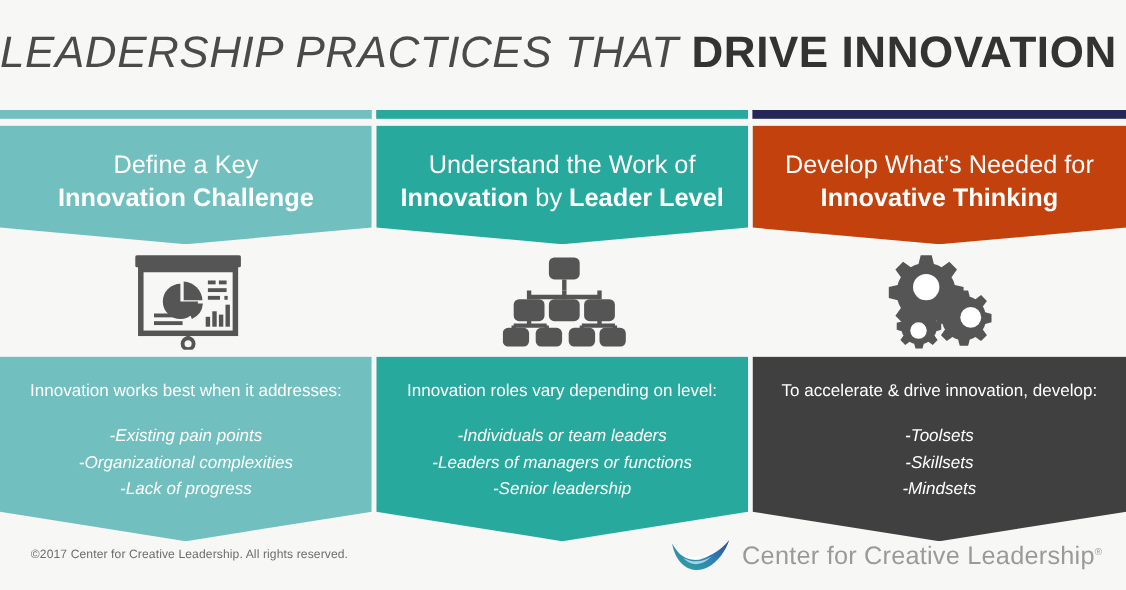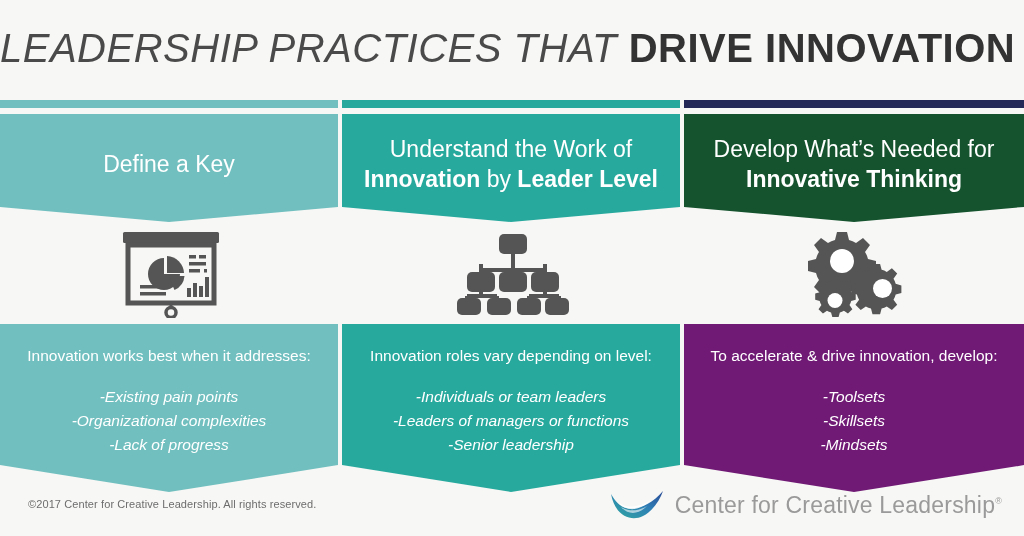--- a/index.html
+++ b/index.html
@@ -106,20 +106,21 @@
 <div id="stage">
 
   <div class="title-wrap">
     <div class="title"><span class="light">LEADERSHIP PRACTICES THAT </span><span class="bold">DRIVE INNOVATION</span></div>
   </div>
 
   <div class="col c0">
     <div class="accent" style="background:#71bfbf;"></div>
     <div class="head" style="background:#71bfbf;">
       <div class="ln ln1">Define a Key</div>
+      <div class="ln ln2"><span>Innovation Challenge</span><span class="reg"></span><span></span></div>
     </div>
     <div class="iconband">
       <svg width="104" height="88" viewBox="0 0 104 88">
         <rect x="4" y="2" width="96" height="11" rx="1.5" fill="#555555"></rect>
         <rect x="9" y="15" width="86" height="58" fill="none" stroke="#555555" stroke-width="5"></rect>
         <path d="M45 28 a16 16 0 1 0 16 16 h-16 z" fill="#555555"></path>
         <path d="M48 26 a18 18 0 0 1 17 17 h-17 z" fill="#555555"></path>
         <path d="M49.5 46 h16 a17 17 0 0 1 -10 14 z" fill="#555555"></path>
         <rect x="70" y="25" width="7" height="3.5" fill="#555555"></rect>
         <rect x="80" y="25" width="7" height="3.5" fill="#555555"></rect>
@@ -173,37 +174,37 @@
     <div class="body-blk" style="background:#28a99e;">
       <div class="lead">Innovation roles vary depending on level:</div>
       <div class="item">-Individuals or team leaders</div>
       <div class="item">-Leaders of managers or functions</div>
       <div class="item">-Senior leadership</div>
     </div>
   </div>
 
   <div class="col c2">
     <div class="accent" style="background:#232856;"></div>
-    <div class="head" style="background:#14532d;">
+    <div class="head" style="background:#c2410c;">
       <div class="ln ln1">Develop What’s Needed for</div>
       <div class="ln ln2"><span>Innovative Thinking</span><span class="reg"></span><span></span></div>
     </div>
     <div class="iconband">
       <svg width="110" height="88" viewBox="0 0 110 88">
         <g fill="#555555">
           <path d="M38 2 h10 l2 8 a22 22 0 0 1 7 3 l7-5 7 7 -5 7 a22 22 0 0 1 3 7 l8 2 v10 l-8 2 a22 22 0 0 1 -3 7 l5 7 -7 7 -7-5 a22 22 0 0 1 -7 3 l-2 8 h-10 l-2-8 a22 22 0 0 1 -7-3 l-7 5 -7-7 5-7 a22 22 0 0 1 -3-7 l-8-2 v-10 l8-2 a22 22 0 0 1 3-7 l-5-7 7-7 7 5 a22 22 0 0 1 7-3 z"></path>
           <circle cx="43" cy="31" r="12" fill="#ffffff"></circle>
           <path d="M84 36 h8 l1.6 6 a17 17 0 0 1 5.4 2.3 l5.4-3.9 5.6 5.6 -3.9 5.4 a17 17 0 0 1 2.3 5.4 l6 1.6 v8 l-6 1.6 a17 17 0 0 1 -2.3 5.4 l3.9 5.4 -5.6 5.6 -5.4-3.9 a17 17 0 0 1 -5.4 2.3 l-1.6 6 h-8 l-1.6-6 a17 17 0 0 1 -5.4-2.3 l-5.4 3.9 -5.6-5.6 3.9-5.4 a17 17 0 0 1 -2.3-5.4 l-6-1.6 v-8 l6-1.6 a17 17 0 0 1 2.3-5.4 l-3.9-5.4 5.6-5.6 5.4 3.9 a17 17 0 0 1 5.4-2.3 z" transform="translate(-12,-2) scale(0.95) translate(6,2)"></path>
           <circle cx="83.5" cy="58.5" r="9.5" fill="#ffffff"></circle>
           <path d="M33 50 h7 l1.4 5 a14 14 0 0 1 4.5 1.9 l4.5-3.2 4.9 4.9 -3.2 4.5 a14 14 0 0 1 1.9 4.5 l5 1.4 v7 l-5 1.4 a14 14 0 0 1 -1.9 4.5 l3.2 4.5 -4.9 4.9 -4.5-3.2 a14 14 0 0 1 -4.5 1.9 l-1.4 5 h-7 l-1.4-5 a14 14 0 0 1 -4.5-1.9 l-4.5 3.2 -4.9-4.9 3.2-4.5 a14 14 0 0 1 -1.9-4.5 l-5-1.4 v-7 l5-1.4 a14 14 0 0 1 1.9-4.5 l-3.2-4.5 4.9-4.9 4.5 3.2 a14 14 0 0 1 4.5-1.9 z" transform="translate(0,-4) scale(0.9) translate(4,6)"></path>
           <circle cx="36" cy="70.5" r="7.5" fill="#ffffff"></circle>
         </g>
       </svg>
     </div>
-    <div class="body-blk" style="background:#701a75;">
+    <div class="body-blk" style="background:#404040;">
       <div class="lead">To accelerate &amp; drive innovation, develop:</div>
       <div class="item">-Toolsets</div>
       <div class="item">-Skillsets</div>
       <div class="item">-Mindsets</div>
     </div>
   </div>
 
   <div class="copyright">©2017 Center for Creative Leadership. All rights reserved.</div>
 
   <div class="logo">

